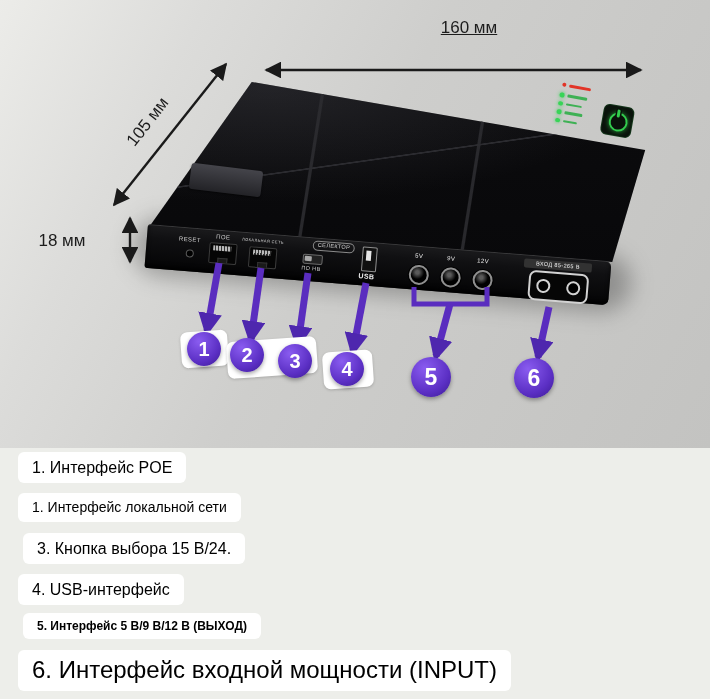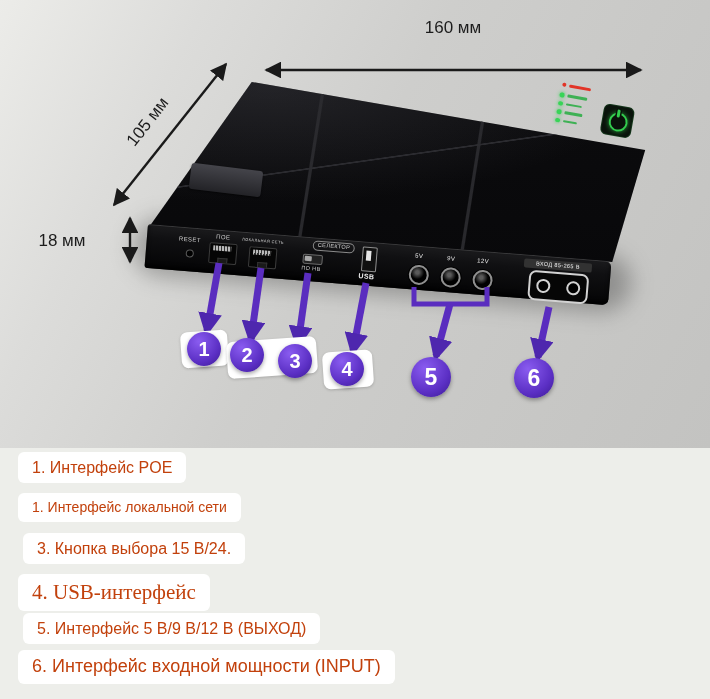--- a/index.html
+++ b/index.html
@@ -88,50 +88,50 @@
     background:radial-gradient(circle at 40% 35%,#5a5a5a 0 12%,#000 48%);
     border:2px solid #8f8f8f;box-shadow:0 0 0 1px #000;}
   .ac-label{left:378px;top:4px;width:68px;font-size:5.5px;color:#f0f0f0;background:#323232;border-radius:2px;padding:1.5px 0;}
   .ac-inlet{left:384px;top:15px;width:56px;height:26px;background:#060606;border:2px solid #d2d2d2;border-radius:7px;}
   .ac-hole{position:absolute;top:6px;width:10px;height:10px;border:2px solid #d2d2d2;border-radius:50%;background:#000;}
   .ac-hole.h1{left:6px;}  .ac-hole.h2{right:6px;}
   
   .overlay{position:absolute;left:0;top:0;z-index:4;pointer-events:none;}
   .dim-label{position:absolute;z-index:6;color:#1c1c1c;font-size:17px;text-align:center;}
   .dim-105{left:103px;top:112px;width:90px;transform:rotate(-52deg);}
-  .dim-160{left:408px;top:18px;width:90px;}
+  .dim-160{left:424px;top:18px;width:90px;text-decoration:underline;}
   .dim-33{left:30px;top:231px;width:64px;}
   .callout-tag{position:absolute;background:#fff;border-radius:7px;z-index:5;
     box-shadow:0 1px 3px rgba(0,0,0,.18);transform:rotate(-4deg);}
   .tag-a{left:181px;top:331px;width:47px;height:36px;}
   .tag-b{left:227px;top:339px;width:90px;height:37px;}
   .tag-c{left:323px;top:351px;width:50px;height:37px;}
   .num-circle{
     position:absolute;z-index:6;border-radius:50%;
     display:flex;align-items:center;justify-content:center;
     color:#fff;font-weight:bold;
     background:radial-gradient(circle at 35% 28%,#8a5cf0,#5b2fc4 62%,#3c1b92);
     box-shadow:0 2px 4px rgba(0,0,0,.35);
   }
   .c-sm{width:34px;height:34px;font-size:20px;}
   .c-lg{width:40px;height:40px;font-size:23px;}
   .nc1{left:187px;top:332px;} .nc2{left:230px;top:338px;}
   .nc3{left:278px;top:344px;} .nc4{left:330px;top:352px;}
   .nc5{left:411px;top:357px;} .nc6{left:514px;top:358px;}
   
   .pill{
-    position:absolute;background:#fff;color:#c2410c;border-radius:6px;
+    position:absolute;background:#fff;color:#000000;border-radius:6px;
     padding:6px 14px;white-space:nowrap;z-index:2;line-height:1.2;
   }
   .pill1{left:18px;top:452px;font-size:16px;}
   .pill2{left:18px;top:493px;font-size:14px;}
   .pill3{left:23px;top:533px;font-size:16px;}
-  .pill4{left:18px;top:574px;font-size:21px;font-family:Liberation Serif, serif;}
-  .pill5{left:23px;top:613px;font-size:16px;}
-  .pill6{left:18px;top:650px;font-size:18px;}
+  .pill4{left:18px;top:574px;font-size:16px;}
+  .pill5{left:23px;top:613px;font-size:12px;font-weight:bold;}
+  .pill6{left:18px;top:650px;font-size:24px;}
 </style>
 </head>
 <body>
 
 <div class="photo-bg"></div>
 <div class="legend-bg"></div>
 
 <div class="device-shadow"></div>
 <div class="top-face"></div>
 <div class="top-sticker"></div>

